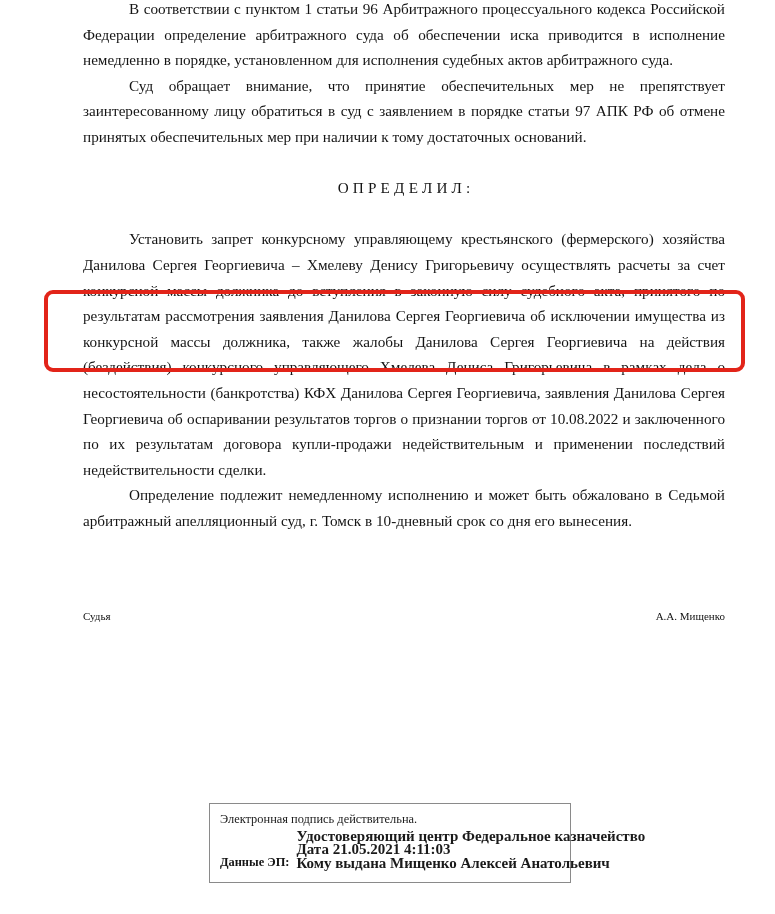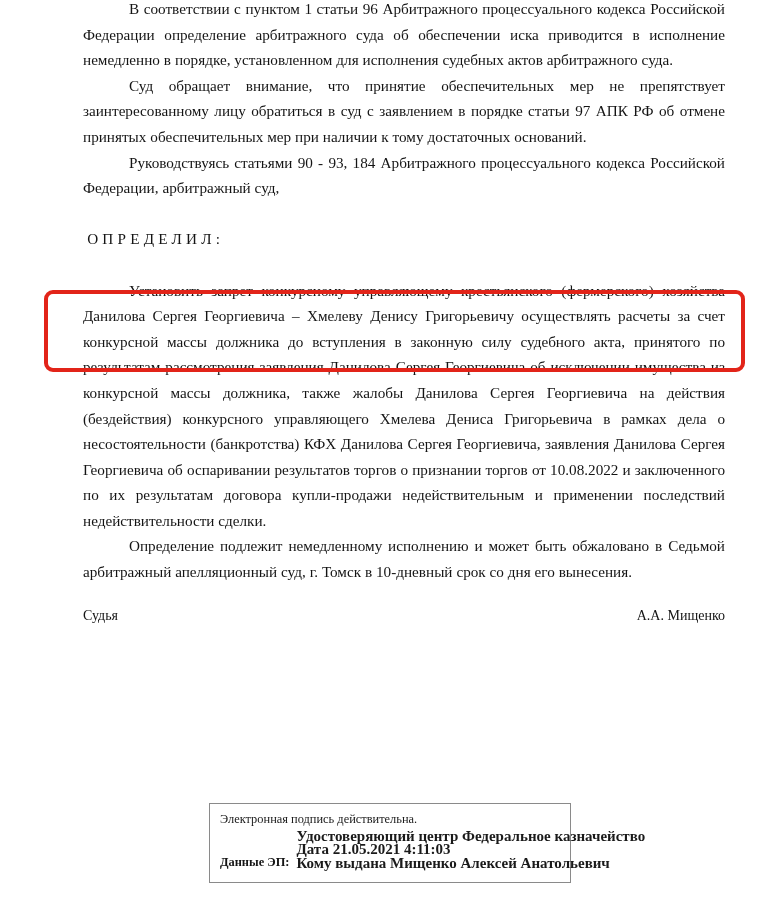--- a/index.html
+++ b/index.html
@@ -42,21 +42,21 @@
     text-indent: 46px;
     hyphens: none;
     word-spacing: 0.1px;
   }
 
   
   .resolve-heading {
     margin: 0;
     font-size: 15.2px;
     line-height: 25.6px;
-    text-align: left;
+    text-align: center;
     letter-spacing: 4.2px;
     text-indent: 4.2px;
     font-weight: 400;
   }
   .spacer-line { height: 25.6px; }
 
   
   .highlight-box {
     position: absolute;
     left: 44px;
@@ -72,21 +72,21 @@
 
   
   .judge-line {
     position: absolute;
     left: 83px;
     top: 605px;
     width: 642px;
     display: flex;
     justify-content: space-between;
     align-items: baseline;
-    font-size: 14px;
+    font-size: 11px;
     line-height: 22px;
   }
 
   
   .esign-box {
     position: absolute;
     left: 209px;
     top: 803px;
     width: 362px;
     height: 80px;
@@ -129,21 +129,20 @@
 <body>
 
 <div class="page">
 
   <div class="doc-body">
 
     <p class="para">В соответствии с пунктом 1 статьи 96 Арбитражного процессуального кодекса Российской Федерации определение арбитражного суда об обеспечении иска приводится в исполнение немедленно в порядке, установленном для исполнения судебных актов арбитражного суда.</p>
 
     <p class="para">Суд обращает внимание, что принятие обеспечительных мер не препятствует заинтересованному лицу обратиться в суд с заявлением  в порядке статьи 97 АПК РФ об отмене принятых обеспечительных мер при наличии к тому достаточных оснований.</p>
 
-    <p class="para">Руководствуясь статьями 90 - 93, 184 Арбитражного процессуального кодекса Российской Федерации, арбитражный суд,</p>
 
     <div class="spacer-line"></div>
 
     <p class="resolve-heading">ОПРЕДЕЛИЛ:</p>
 
     <div class="spacer-line"></div>
 
 
     <p class="para">Установить запрет конкурсному управляющему крестьянского (фермерского) хозяйства Данилова Сергея Георгиевича – Хмелеву Денису Григорьевичу осуществлять расчеты за счет конкурсной массы должника до вступления в законную силу судебного акта, принятого по результатам рассмотрения заявления Данилова Сергея Георгиевича об исключении имущества из конкурсной массы должника, также жалобы Данилова Сергея Георгиевича на действия (бездействия) конкурсного управляющего Хмелева Дениса Григорьевича в рамках дела о несостоятельности (банкротства) КФХ Данилова Сергея Георгиевича, заявления Данилова Сергея Георгиевича об оспаривании результатов торгов о признании торгов от 10.08.2022 и заключенного по их результатам договора купли-продажи недействительным и применении последствий недействительности сделки.</p>
 

